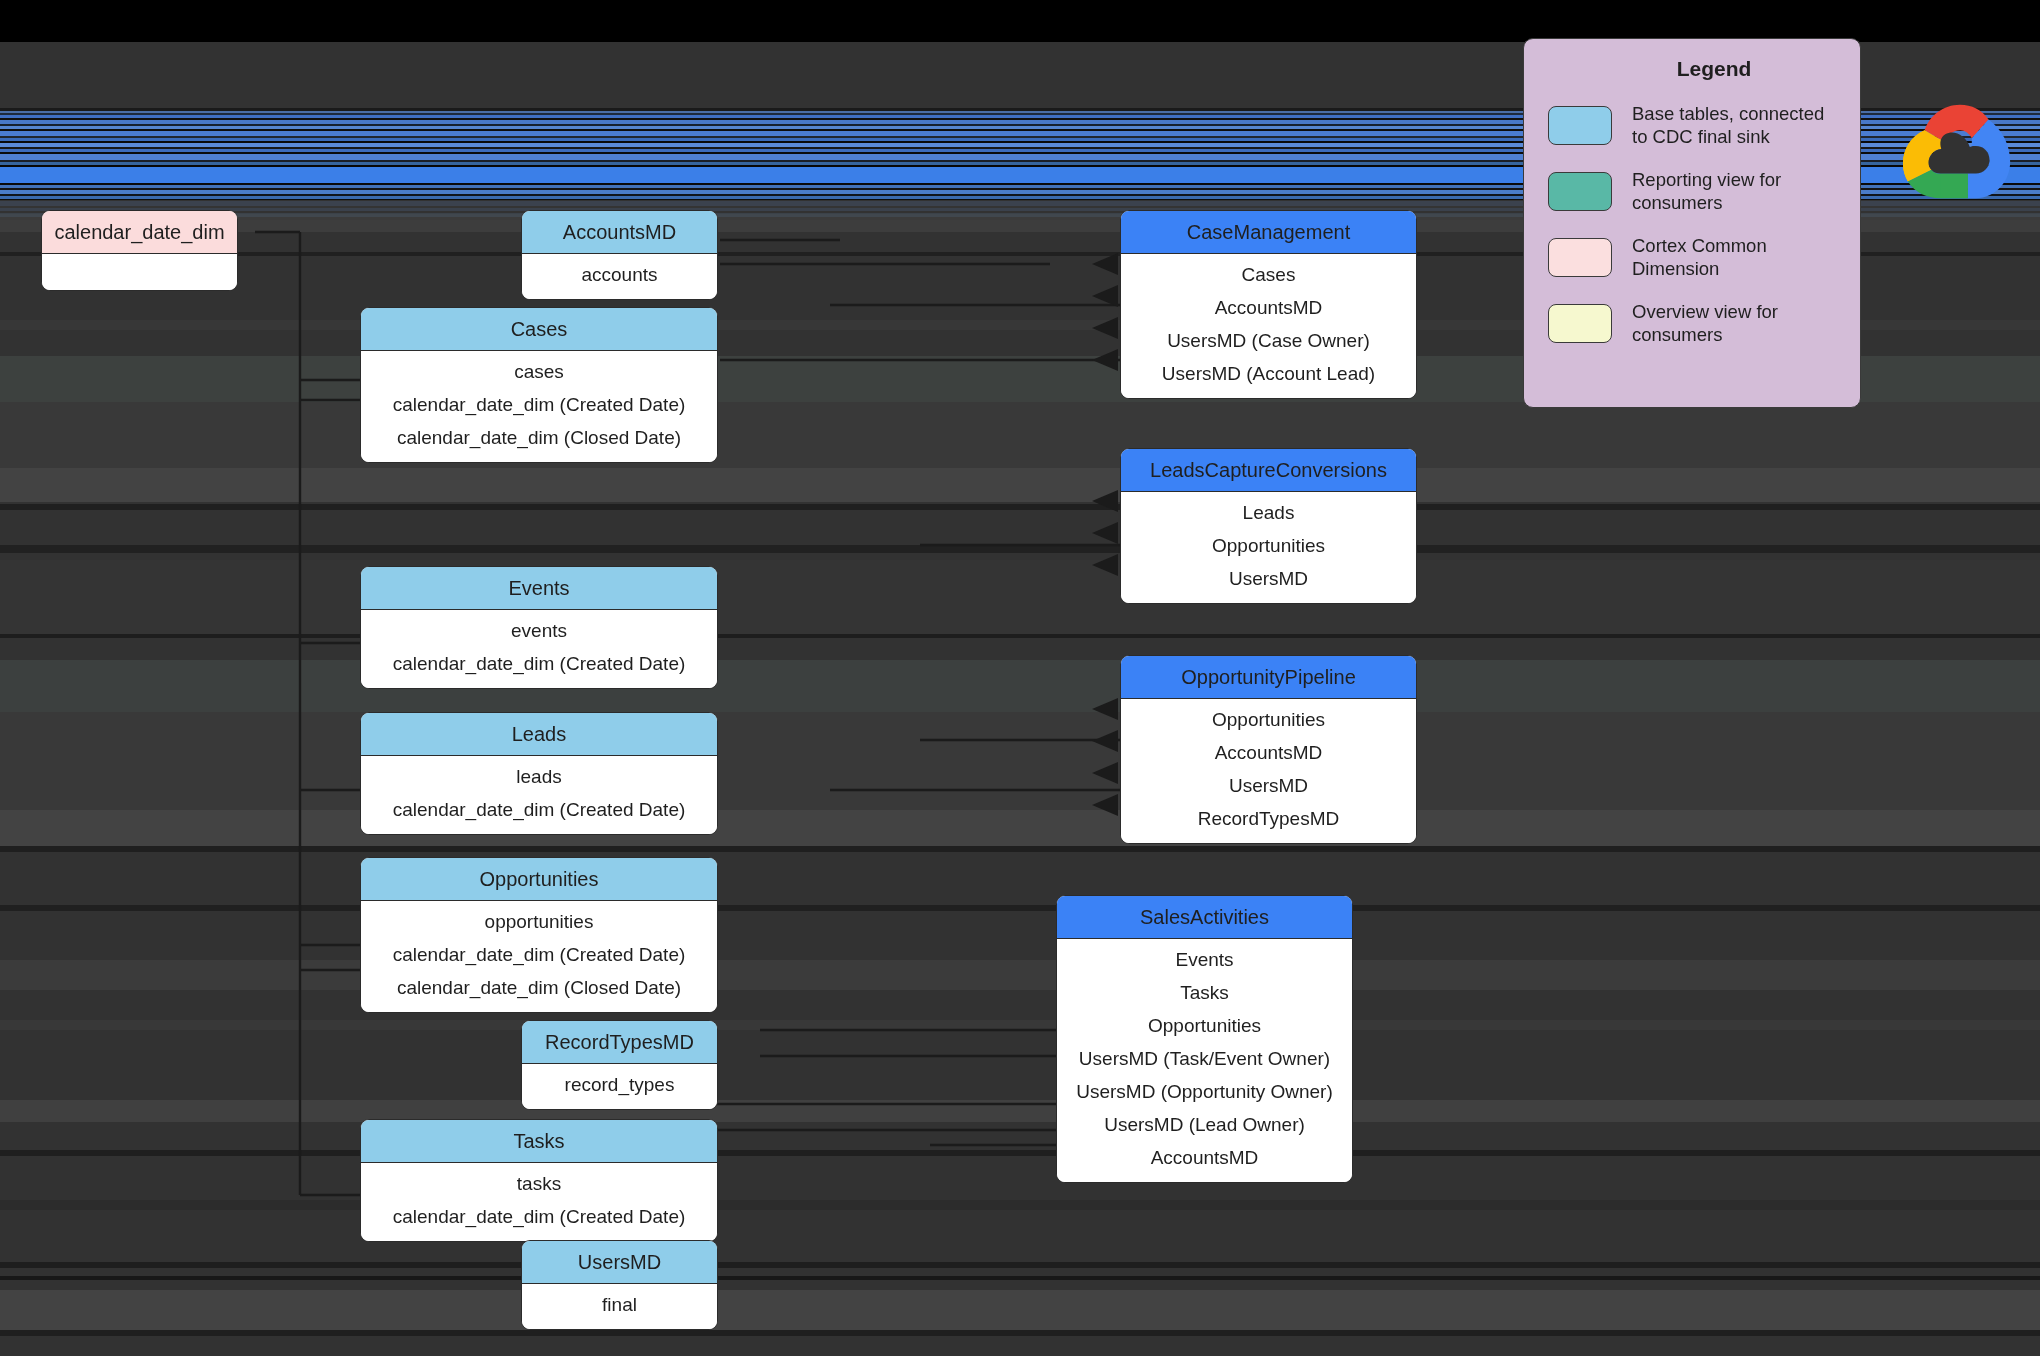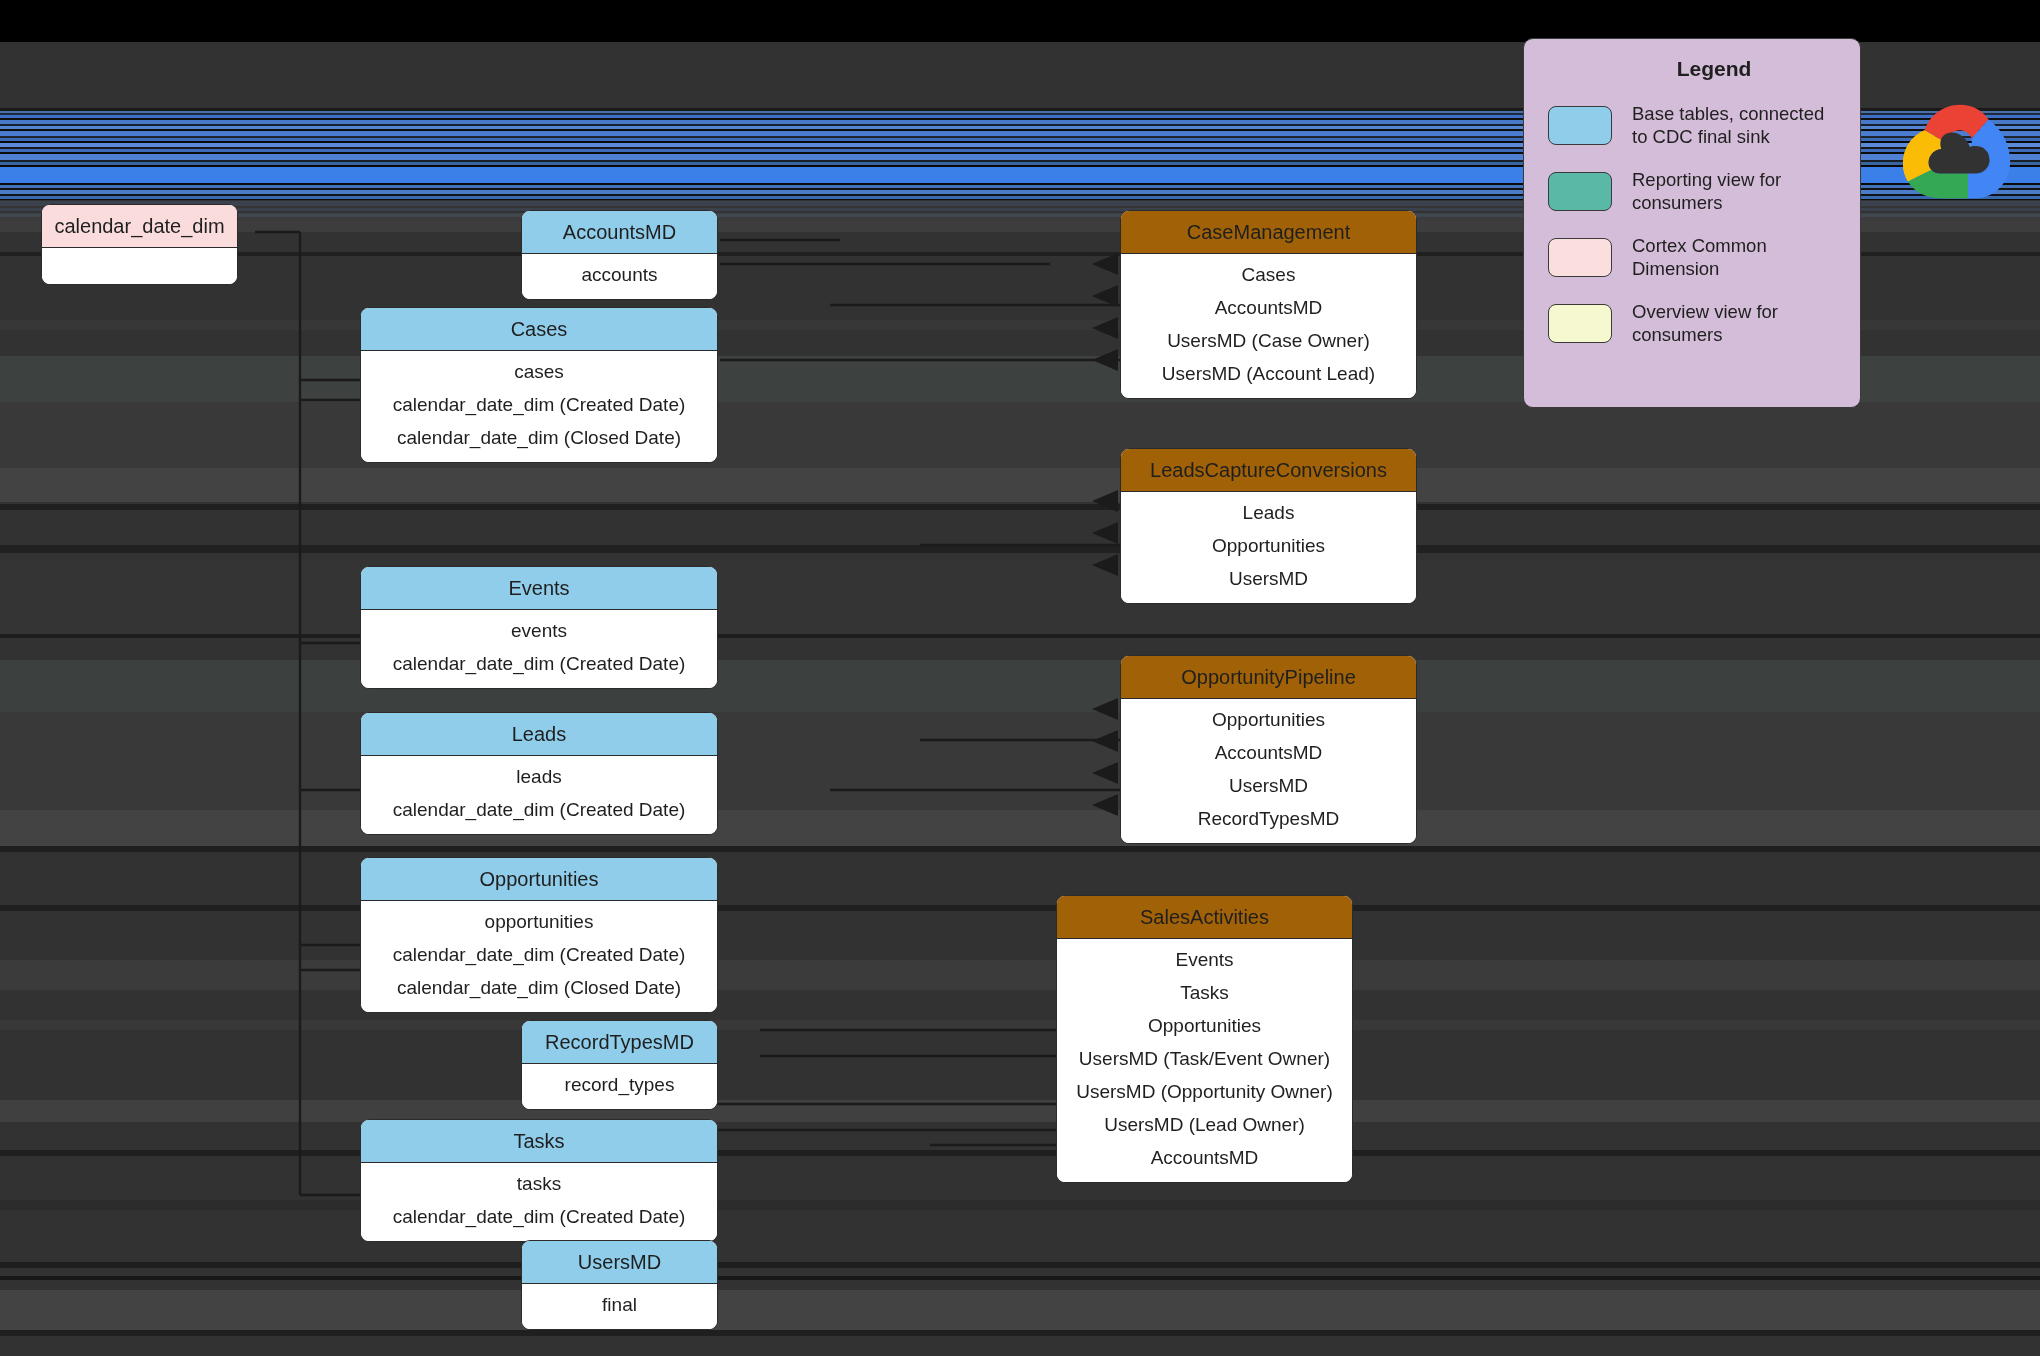--- a/index.html
+++ b/index.html
@@ -42,21 +42,21 @@
   .node .body{background:#fff;padding:4px 6px 8px;}
   .node .row{
     text-align:center;
     font-size:19px;
     color:#1f1f1f;
     line-height:1;
     padding:7px 2px 7px;
     white-space:nowrap;
   }
   .node.blue  .hdr{background:#8fcdea;}
-  .node.green .hdr{background:#a16207;}
+  .node.green .hdr{background:#3b82f6;}
   .node.pink  .hdr{background:#fbdcdc;}
   .node.empty .body{min-height:24px;}
 
   
   .edges{position:absolute;left:0;top:0;width:2040px;height:1356px;pointer-events:none;}
 
   
   #legend{
     position:absolute;
     left:1523px;top:38px;width:338px;height:370px;
@@ -201,21 +201,21 @@
       <path d="M1118,935 L1092,946 L1118,957 Z"></path>
       <path d="M1118,967 L1092,978 L1118,989 Z"></path>
       <path d="M1118,999 L1092,1010 L1118,1021 Z"></path>
       <path d="M1118,1031 L1092,1042 L1118,1053 Z"></path>
       <path d="M1118,1063 L1092,1074 L1118,1085 Z"></path>
       <path d="M1118,1095 L1092,1106 L1118,1117 Z"></path>
       <path d="M1118,1127 L1092,1138 L1118,1149 Z"></path>
     </g>
   </svg>
 
-  <div class="node pink empty" style="left: 41px; top: 204px; width: 197px; z-index: 5;">
+  <div class="node pink empty" style="left: 41px; top: 210px; width: 197px; z-index: 5;">
     <div class="hdr">calendar_date_dim</div>
     <div class="body"></div>
   </div>
 
   <div class="node blue" style="left: 521px; top: 210px; width: 197px; z-index: 5;">
     <div class="hdr">AccountsMD</div>
     <div class="body">
         <div class="row">accounts</div>
       </div>
   </div>

